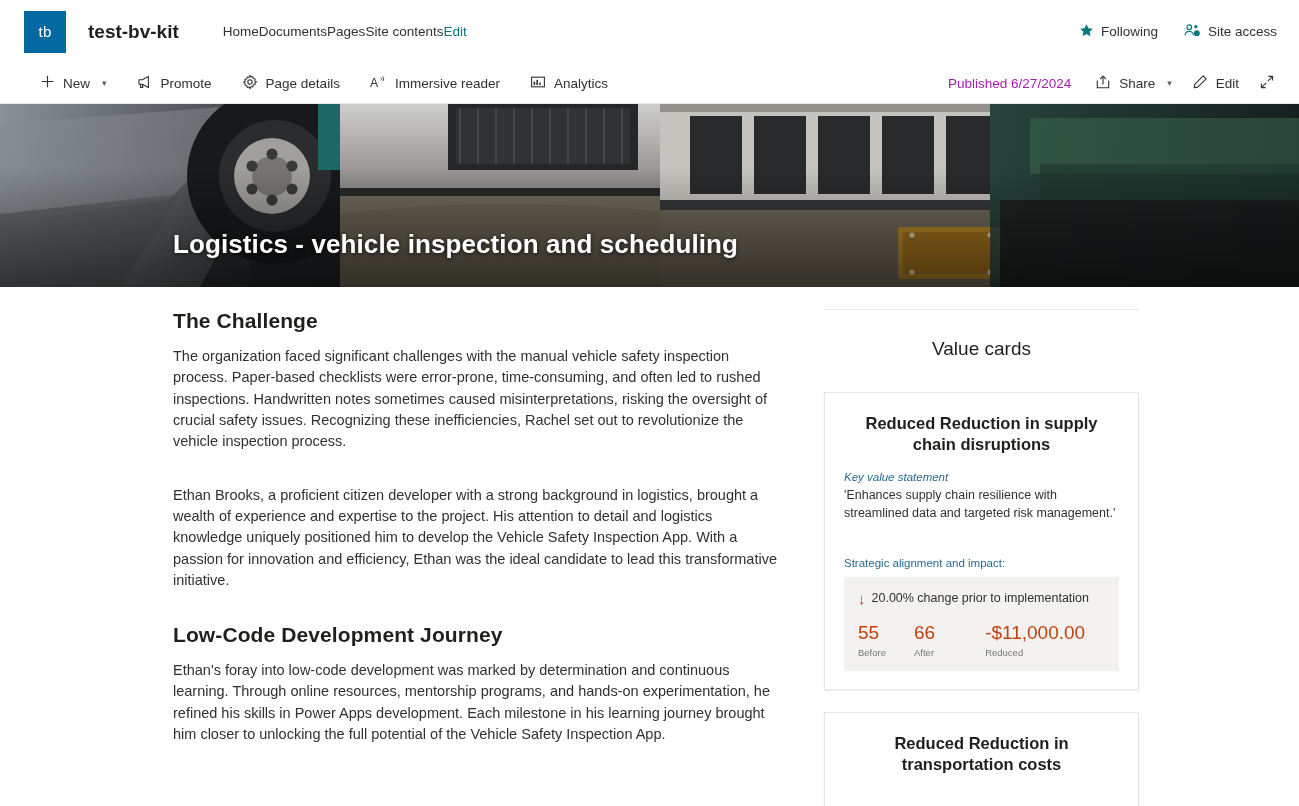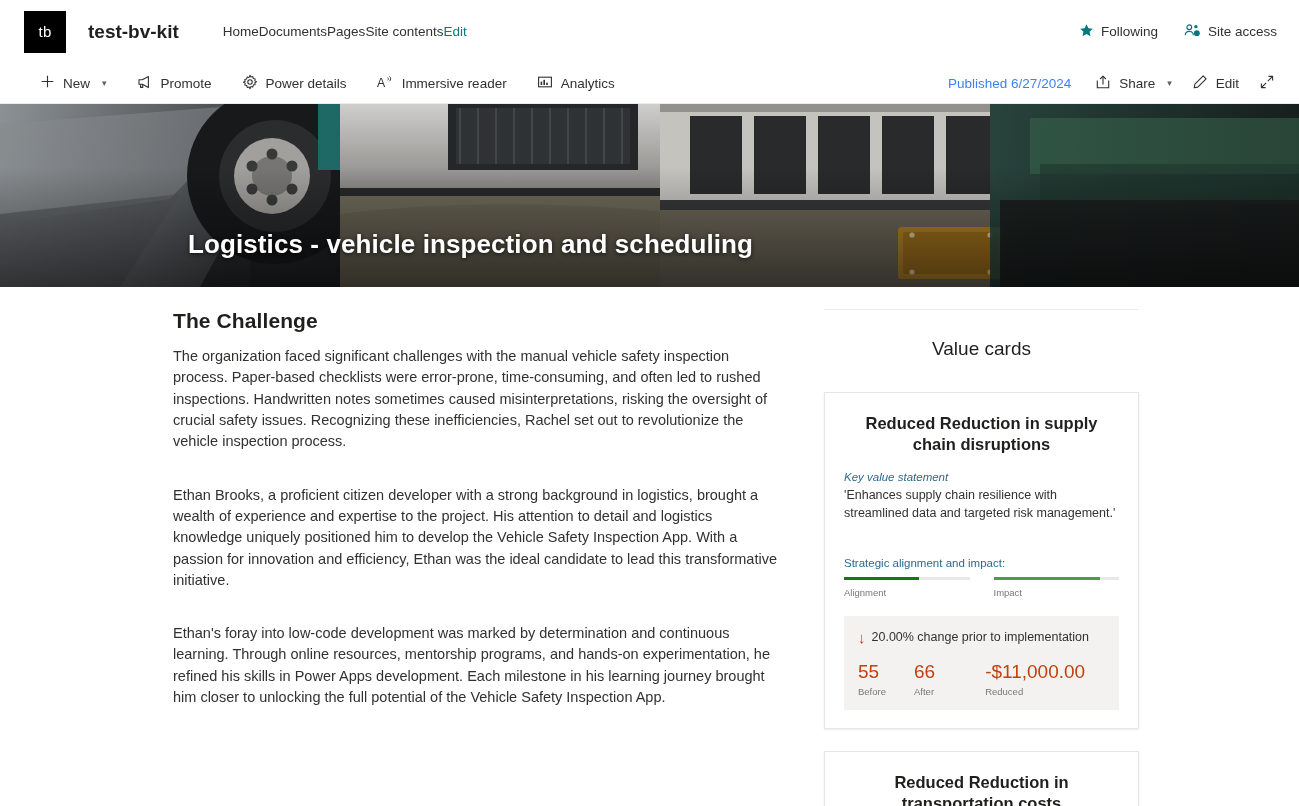--- a/index.html
+++ b/index.html
@@ -79,35 +79,35 @@
   }
   .cmd-gap { margin-right: 16px; }
   .chevron {
     font-size: 9px; color: #605e5c; margin-left: 4px;
   }
   .cmd-right {
     margin-left: auto;
     display: flex; align-items: center; gap: 6px;
   }
   .published-text {
-    font-size: 13.5px; color: #3b82f6; margin-right: 14px; white-space: nowrap;
+    font-size: 13.5px; color: #a21caf; margin-right: 14px; white-space: nowrap;
   }
 
   
   .hero {
     position: relative;
     height: 183px;
     width: 1299px;
     overflow: hidden;
     background: #2b2b2b;
   }
   .hero-img { position: absolute; inset: 0; }
   .hero-title {
     position: absolute;
-    left: 188px; bottom: 27px;
+    left: 173px; bottom: 27px;
     color: #ffffff;
     font-size: 26px;
     font-weight: bold;
     letter-spacing: .1px;
     text-shadow: 0 1px 4px rgba(0,0,0,.75);
     z-index: 4;
   }
   .hero-scrim {
     position: absolute; inset: 0;
     background: linear-gradient(to bottom, rgba(0,0,0,.05) 35%, rgba(0,0,0,.55) 100%);
@@ -230,21 +230,21 @@
   .metric-label {
     font-size: 9.5px;
     color: #797775;
     margin-top: 3px;
   }
 </style>
 </head>
 <body>
 
 <div class="site-header">
-  <div class="site-logo" style="background: #000000;">tb</div>
+  <div class="site-logo" style="background: #0369a1;">tb</div>
   <div class="site-title">test-bv-kit</div>
 
   <nav class="site-nav">
     <a href="#">Home</a>
     <a href="#">Documents</a>
     <a href="#">Pages</a>
     <a href="#">Site contents</a>
     <a href="#" class="edit-link" style="color: rgb(3, 120, 124);">Edit</a>
   </nav>
 
@@ -292,21 +292,21 @@
     <span>Promote</span>
   </div>
 
   <div class="cmd cmd-gap">
     <span>
       <svg width="16" height="16" viewBox="0 0 16 16">
         <circle cx="8" cy="8" r="2.2" fill="none" stroke="#323130" stroke-width="1.1"></circle>
         <path d="M8 1.3l.9 1.7 1.9-.4.5 1.9 1.9.5-.4 1.9 1.7.9-1.7.9.4 1.9-1.9.5-.5 1.9-1.9-.4L8 14.7l-.9-1.7-1.9.4-.5-1.9-1.9-.5.4-1.9L1.5 8.2l1.7-.9-.4-1.9 1.9-.5.5-1.9 1.9.4z" fill="none" stroke="#323130" stroke-width="1.05" stroke-linejoin="round"></path>
       </svg>
     </span>
-    <span>Power details</span>
+    <span>Page details</span>
   </div>
 
   <div class="cmd cmd-gap">
     <span>
       <svg width="17" height="16" viewBox="0 0 18 16">
         <text x="0" y="13" font-family="Liberation Sans, sans-serif" font-size="13" fill="#323130">A</text>
         <path d="M11.4 3.4c.9.6.9 2.1 0 2.8" fill="none" stroke="#323130" stroke-width="1"></path>
         <path d="M13.2 2c1.7 1.1 1.7 4 0 5.2" fill="none" stroke="#323130" stroke-width="1"></path>
       </svg>
     </span>
@@ -466,51 +466,38 @@
     <div class="section">
       <h2>The Challenge</h2>
       <p>The organization faced significant challenges with the manual vehicle safety inspection process. Paper-based checklists were error-prone, time-consuming, and often led to rushed inspections. Handwritten notes sometimes caused misinterpretations, risking the oversight of crucial safety issues. Recognizing these inefficiencies, Rachel set out to revolutionize the vehicle inspection process.</p>
     </div>
 
     <div class="section">
       <p>Ethan Brooks, a proficient citizen developer with a strong background in logistics, brought a wealth of experience and expertise to the project. His attention to detail and logistics knowledge uniquely positioned him to develop the Vehicle Safety Inspection App. With a passion for innovation and efficiency, Ethan was the ideal candidate to lead this transformative initiative.</p>
     </div>
 
     <div class="section">
+      <h2>Low-Code Development Journey</h2>
       <p>Ethan's foray into low-code development was marked by determination and continuous learning. Through online resources, mentorship programs, and hands-on experimentation, he refined his skills in Power Apps development. Each milestone in his learning journey brought him closer to unlocking the full potential of the Vehicle Safety Inspection App.</p>
     </div>
 
   </div>
 
   <div class="col-side">
     <div class="side-divider"></div>
     <div class="side-heading">Value cards</div>
 
     <div class="value-card">
       <div class="vc-title">Reduced Reduction in supply chain disruptions</div>
 
       <div class="vc-kvs-label">Key value statement</div>
       <div class="vc-kvs-text">'Enhances supply chain resilience with streamlined data and targeted risk management.'</div>
 
       <div class="vc-strategic-label">Strategic alignment and impact:</div>
 
-      <div class="vc-bars">
-        <div class="bar-col">
-          <div class="bar-track">
-            <div class="bar-fill" id="alignFill" style="width: 60%; background: rgb(16, 124, 16);"></div>
-          </div>
-          <div class="bar-caption">Alignment</div>
-        </div>
-        <div class="bar-col">
-          <div class="bar-track">
-            <div class="bar-fill" id="impactFill" style="width: 85%; background: rgb(76, 154, 76);"></div>
-          </div>
-          <div class="bar-caption">Impact</div>
-        </div>
-      </div>
 
       <div class="vc-metrics">
         <div class="vc-change">
           <span class="arrow-down" style="color: rgb(209, 52, 56);">↓</span>
           <span>20.00% change prior to implementation</span>
         </div>
         <div class="metric-row">
           <div class="metric">
             <div class="metric-value">55</div>
             <div class="metric-label">Before</div>

